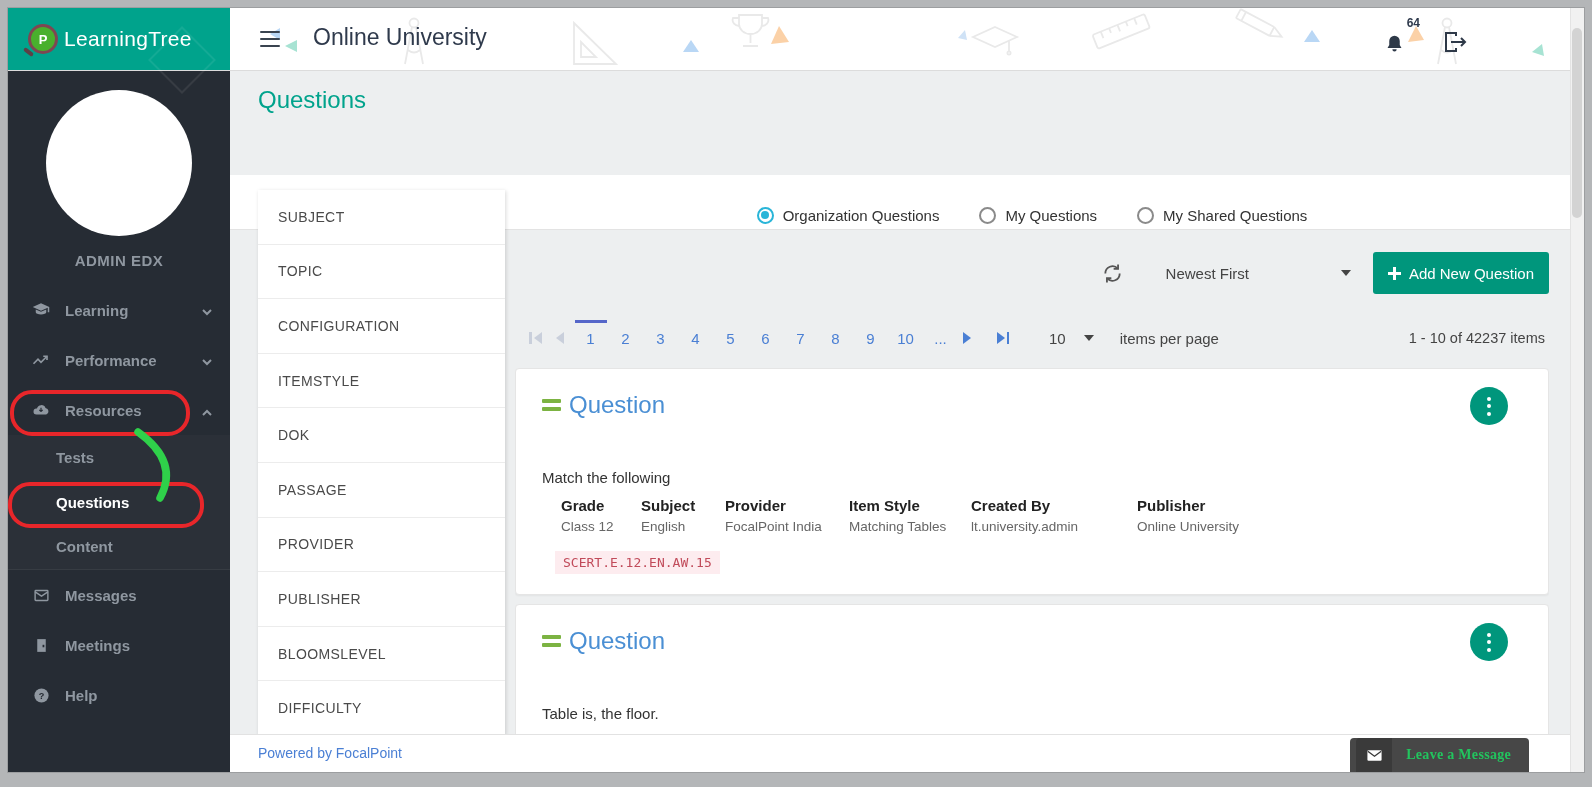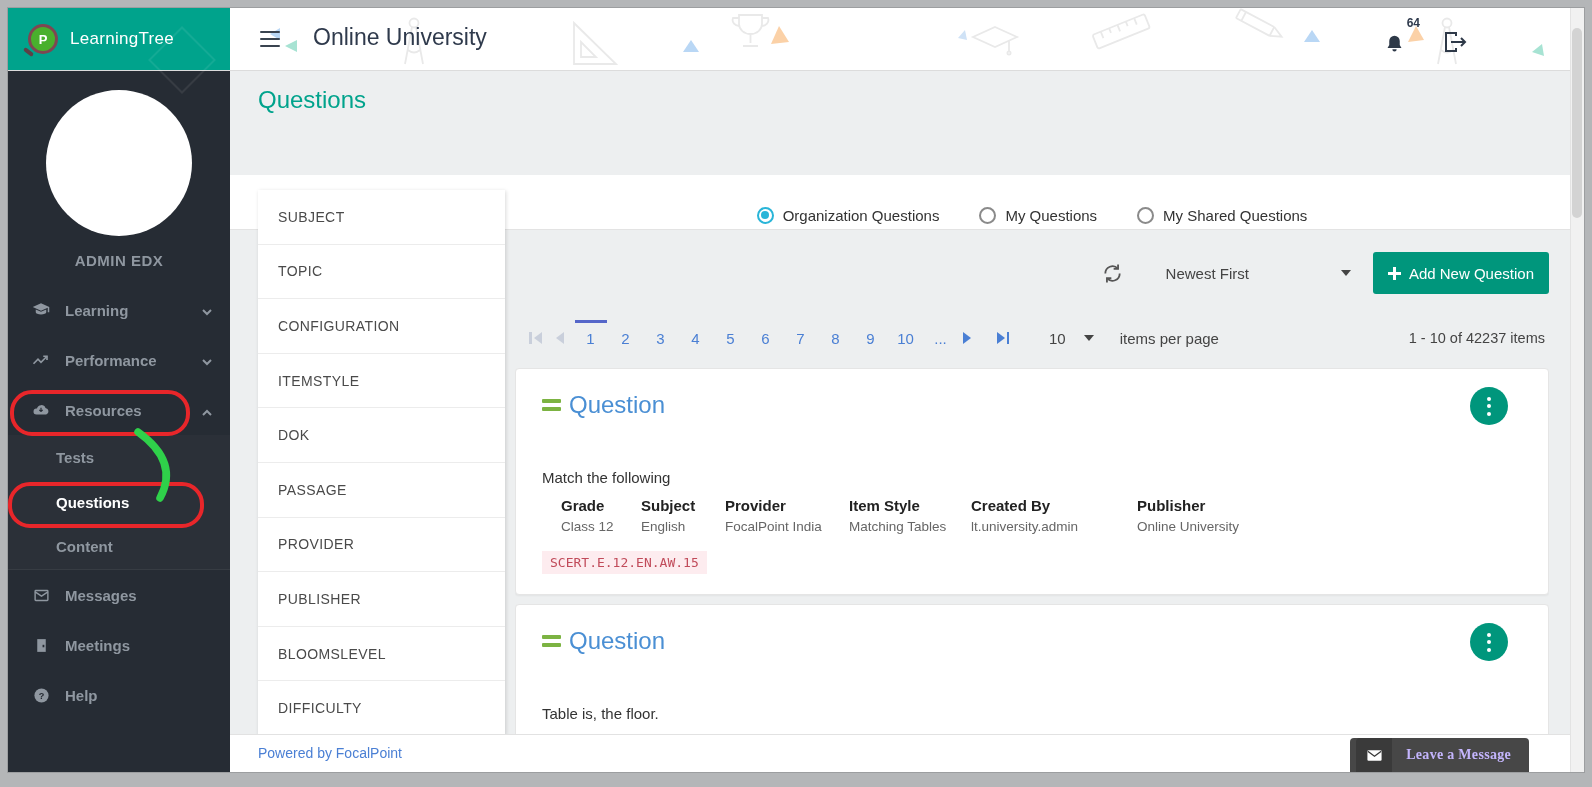--- a/index.html
+++ b/index.html
@@ -8,21 +8,21 @@
     overflow:hidden;box-shadow:0 0 0 1px #9c9ea0;}
 
   
   .topbar{position:absolute;left:0;top:0;right:0;height:62px;background:#fff;border-bottom:1px solid #dcdcdc;z-index:4;}
   .watermark{position:absolute;left:0;top:0;width:100%;height:62px;pointer-events:none;}
   .brand{position:absolute;left:0;top:0;width:222px;height:62px;background:#00a38c;display:flex;align-items:center;padding-left:20px;box-sizing:border-box;z-index:2;}
   .brand .deco{position:absolute;width:44px;height:44px;border:2px solid rgba(255,255,255,.08);transform:rotate(45deg);left:150px;top:28px;}
   .logo{width:24px;height:24px;border-radius:50%;background:#49b02d;border:3px solid #7e4752;color:#fff;
     font-weight:bold;font-size:13px;display:flex;align-items:center;justify-content:center;position:relative;flex:0 0 auto;}
   .logo::after{content:'';position:absolute;width:11px;height:4px;background:#5d4046;bottom:-3px;left:-8px;transform:rotate(38deg);border-radius:2px;}
-  .brand-name{color:#fff;font-size:17px;margin-left:12px;letter-spacing:.3px;}
+  .brand-name{color:#fff;font-size:21px;margin-left:6px;letter-spacing:.3px;}
   .hamburger{position:absolute;left:252px;top:23px;width:20px;height:16px;display:flex;flex-direction:column;justify-content:space-between;cursor:pointer;z-index:3;}
   .hamburger span{display:block;height:2.4px;background:#3a4450;border-radius:1px;}
   .app-title{position:absolute;left:305px;top:16px;font-size:23px;color:#2f3a4c;z-index:3;}
   .bell-wrap{position:absolute;left:1368px;top:10px;width:40px;height:44px;z-index:3;cursor:pointer;}
   .bell-badge{position:absolute;right:-4px;top:-2px;font-size:12px;font-weight:bold;color:#2f3a4c;}
   .bell-wrap svg{position:absolute;left:8px;top:16px;}
   .logout-btn{position:absolute;left:1435px;top:22px;width:26px;height:24px;z-index:3;cursor:pointer;}
 
   
   .sidebar{position:absolute;left:0;top:62px;width:222px;bottom:0;background:#262c34;z-index:3;}
@@ -105,29 +105,29 @@
   .eq-ic span{width:19px;height:4px;background:#7cb342;border-radius:1px;}
   .card-title{font-size:24px;color:#4a8fd4;cursor:pointer;}
   .dots-btn{position:absolute;right:40px;top:18px;width:38px;height:38px;border-radius:50%;background:#00967c;
     display:flex;flex-direction:column;align-items:center;justify-content:center;gap:3.5px;cursor:pointer;border:none;}
   .dots-btn i{width:4px;height:4px;border-radius:50%;background:#fff;}
   .q-text{position:absolute;left:26px;top:100px;font-size:15px;color:#333;}
   .meta-row{position:absolute;left:33px;top:128px;display:flex;margin-left:12px;}
   .meta-col .m-label{font-size:15px;font-weight:bold;color:#222;margin-bottom:5px;}
   .meta-col .m-value{font-size:13.5px;color:#666;}
   .mc0{width:80px;} .mc1{width:84px;} .mc2{width:124px;} .mc3{width:122px;} .mc4{width:166px;}
-  .tag{position:absolute;left:26px;top:182px;background:#fdecef;color:#c14b5a;
+  .tag{position:absolute;left:39px;top:182px;background:#fdecef;color:#c14b5a;
     font-family:"DejaVu Sans Mono",monospace;font-size:13px;padding:4px 8px;}
 
   .footer{position:absolute;left:0;right:0;bottom:0;height:37px;background:#fff;border-top:1px solid #e2e2e2;z-index:5;}
   .powered{position:absolute;left:28px;top:10px;color:#4a7fd4;font-size:14px;cursor:pointer;}
   .leave-msg{position:absolute;right:42px;bottom:0;height:34px;background:#474747;border-radius:4px 4px 0 0;
     display:flex;align-items:center;padding-right:18px;z-index:6;cursor:pointer;border:none;}
   .lm-ic{width:36px;height:34px;background:#3a3a3a;border-radius:4px 0 0 0;display:flex;align-items:center;justify-content:center;}
-  .lm-label{color:#c4b5fd;font-weight:bold;font-size:14px;margin-left:14px;letter-spacing:.3px;font-family:"Liberation Serif",serif;}
+  .lm-label{color:#22c55e;font-weight:bold;font-size:14px;margin-left:14px;letter-spacing:.3px;font-family:"Liberation Serif",serif;}
 
   .scrollbar{position:absolute;right:0;top:0;bottom:0;width:13px;background:#f1f1f1;border-left:1px solid #e3e3e3;z-index:10;}
   .scroll-thumb{position:absolute;left:1px;top:20px;width:10px;height:190px;background:#d3d3d3;border-radius:6px;cursor:pointer;}
 </style>
 </head>
 <body>
 
 <div class="window">
 
   <div class="topbar">

